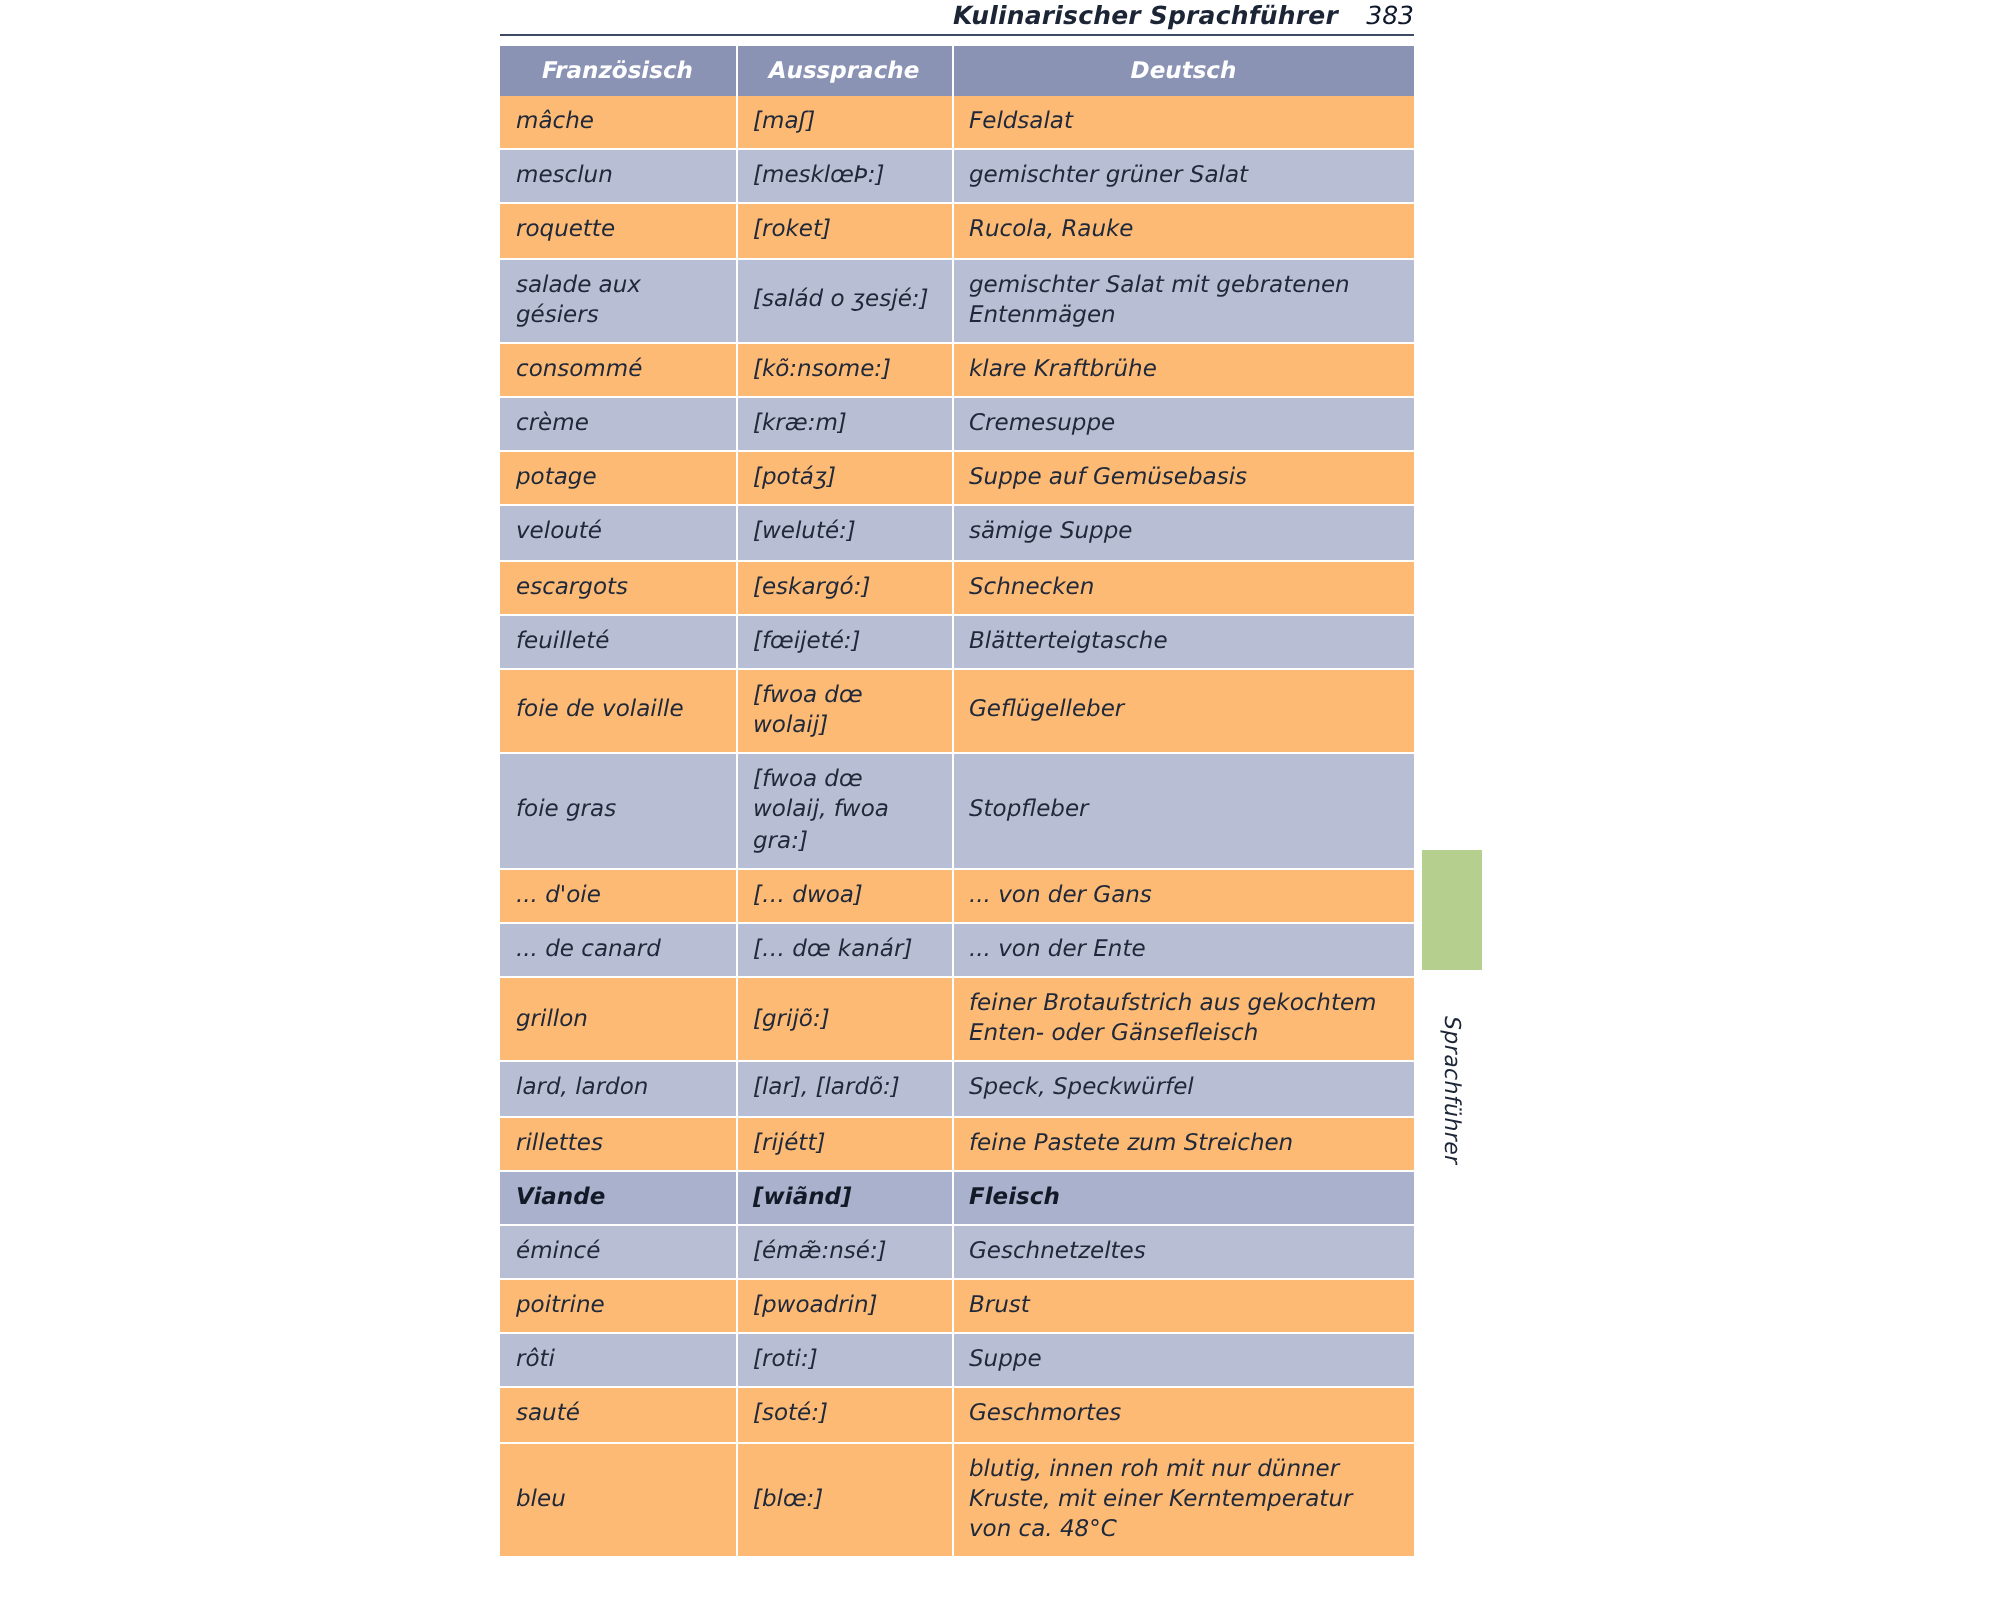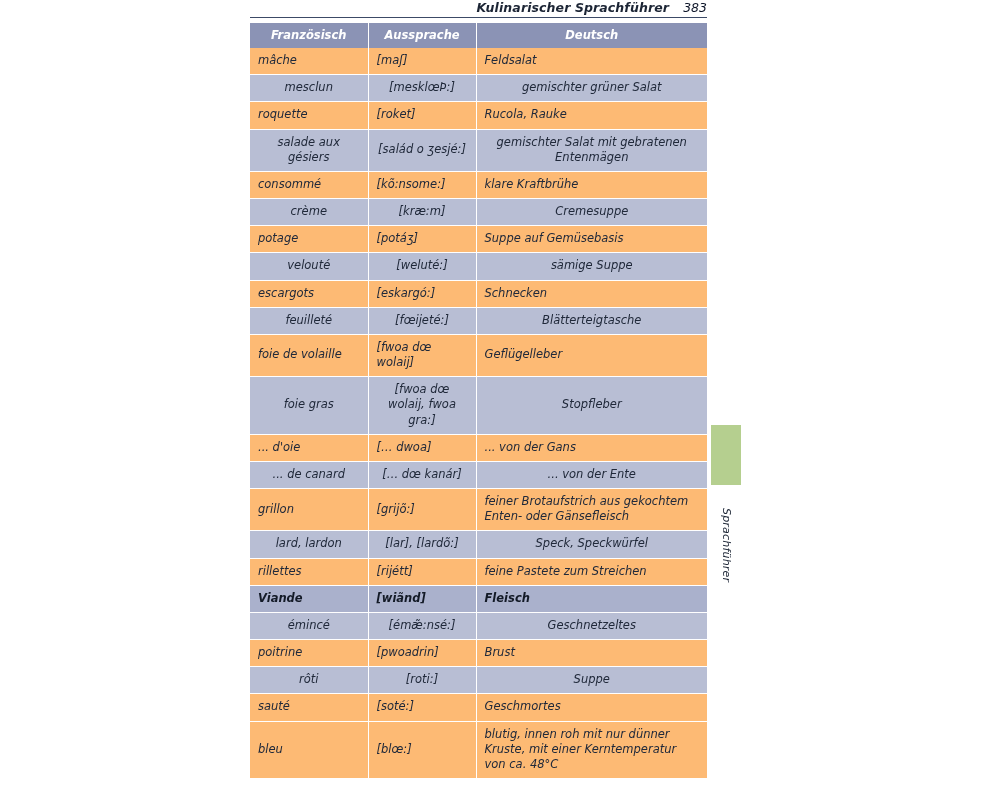--- a/index.html
+++ b/index.html
@@ -75,21 +75,21 @@
   .table td {
     padding: 5px 8px 6px 8px;
     vertical-align: middle;
     border-right: 1px solid #ffffff;
     border-bottom: 1px solid #ffffff;
     line-height: 1.32;
   }
   .table td:last-child { border-right: none; }
 
   tr.shade-a td { background: #fdba74; }
-  tr.shade-b td { background: #b8bed4; text-align: center; }
+  tr.shade-b td { background: #b8bed4; }
   tr.section td {
     background: #aab1cc;
     font-weight: bold;
     color: #131a27;
     margin-left: 40px;
   }
   
   .side-tab {
     position: absolute;
     left: 711px;

